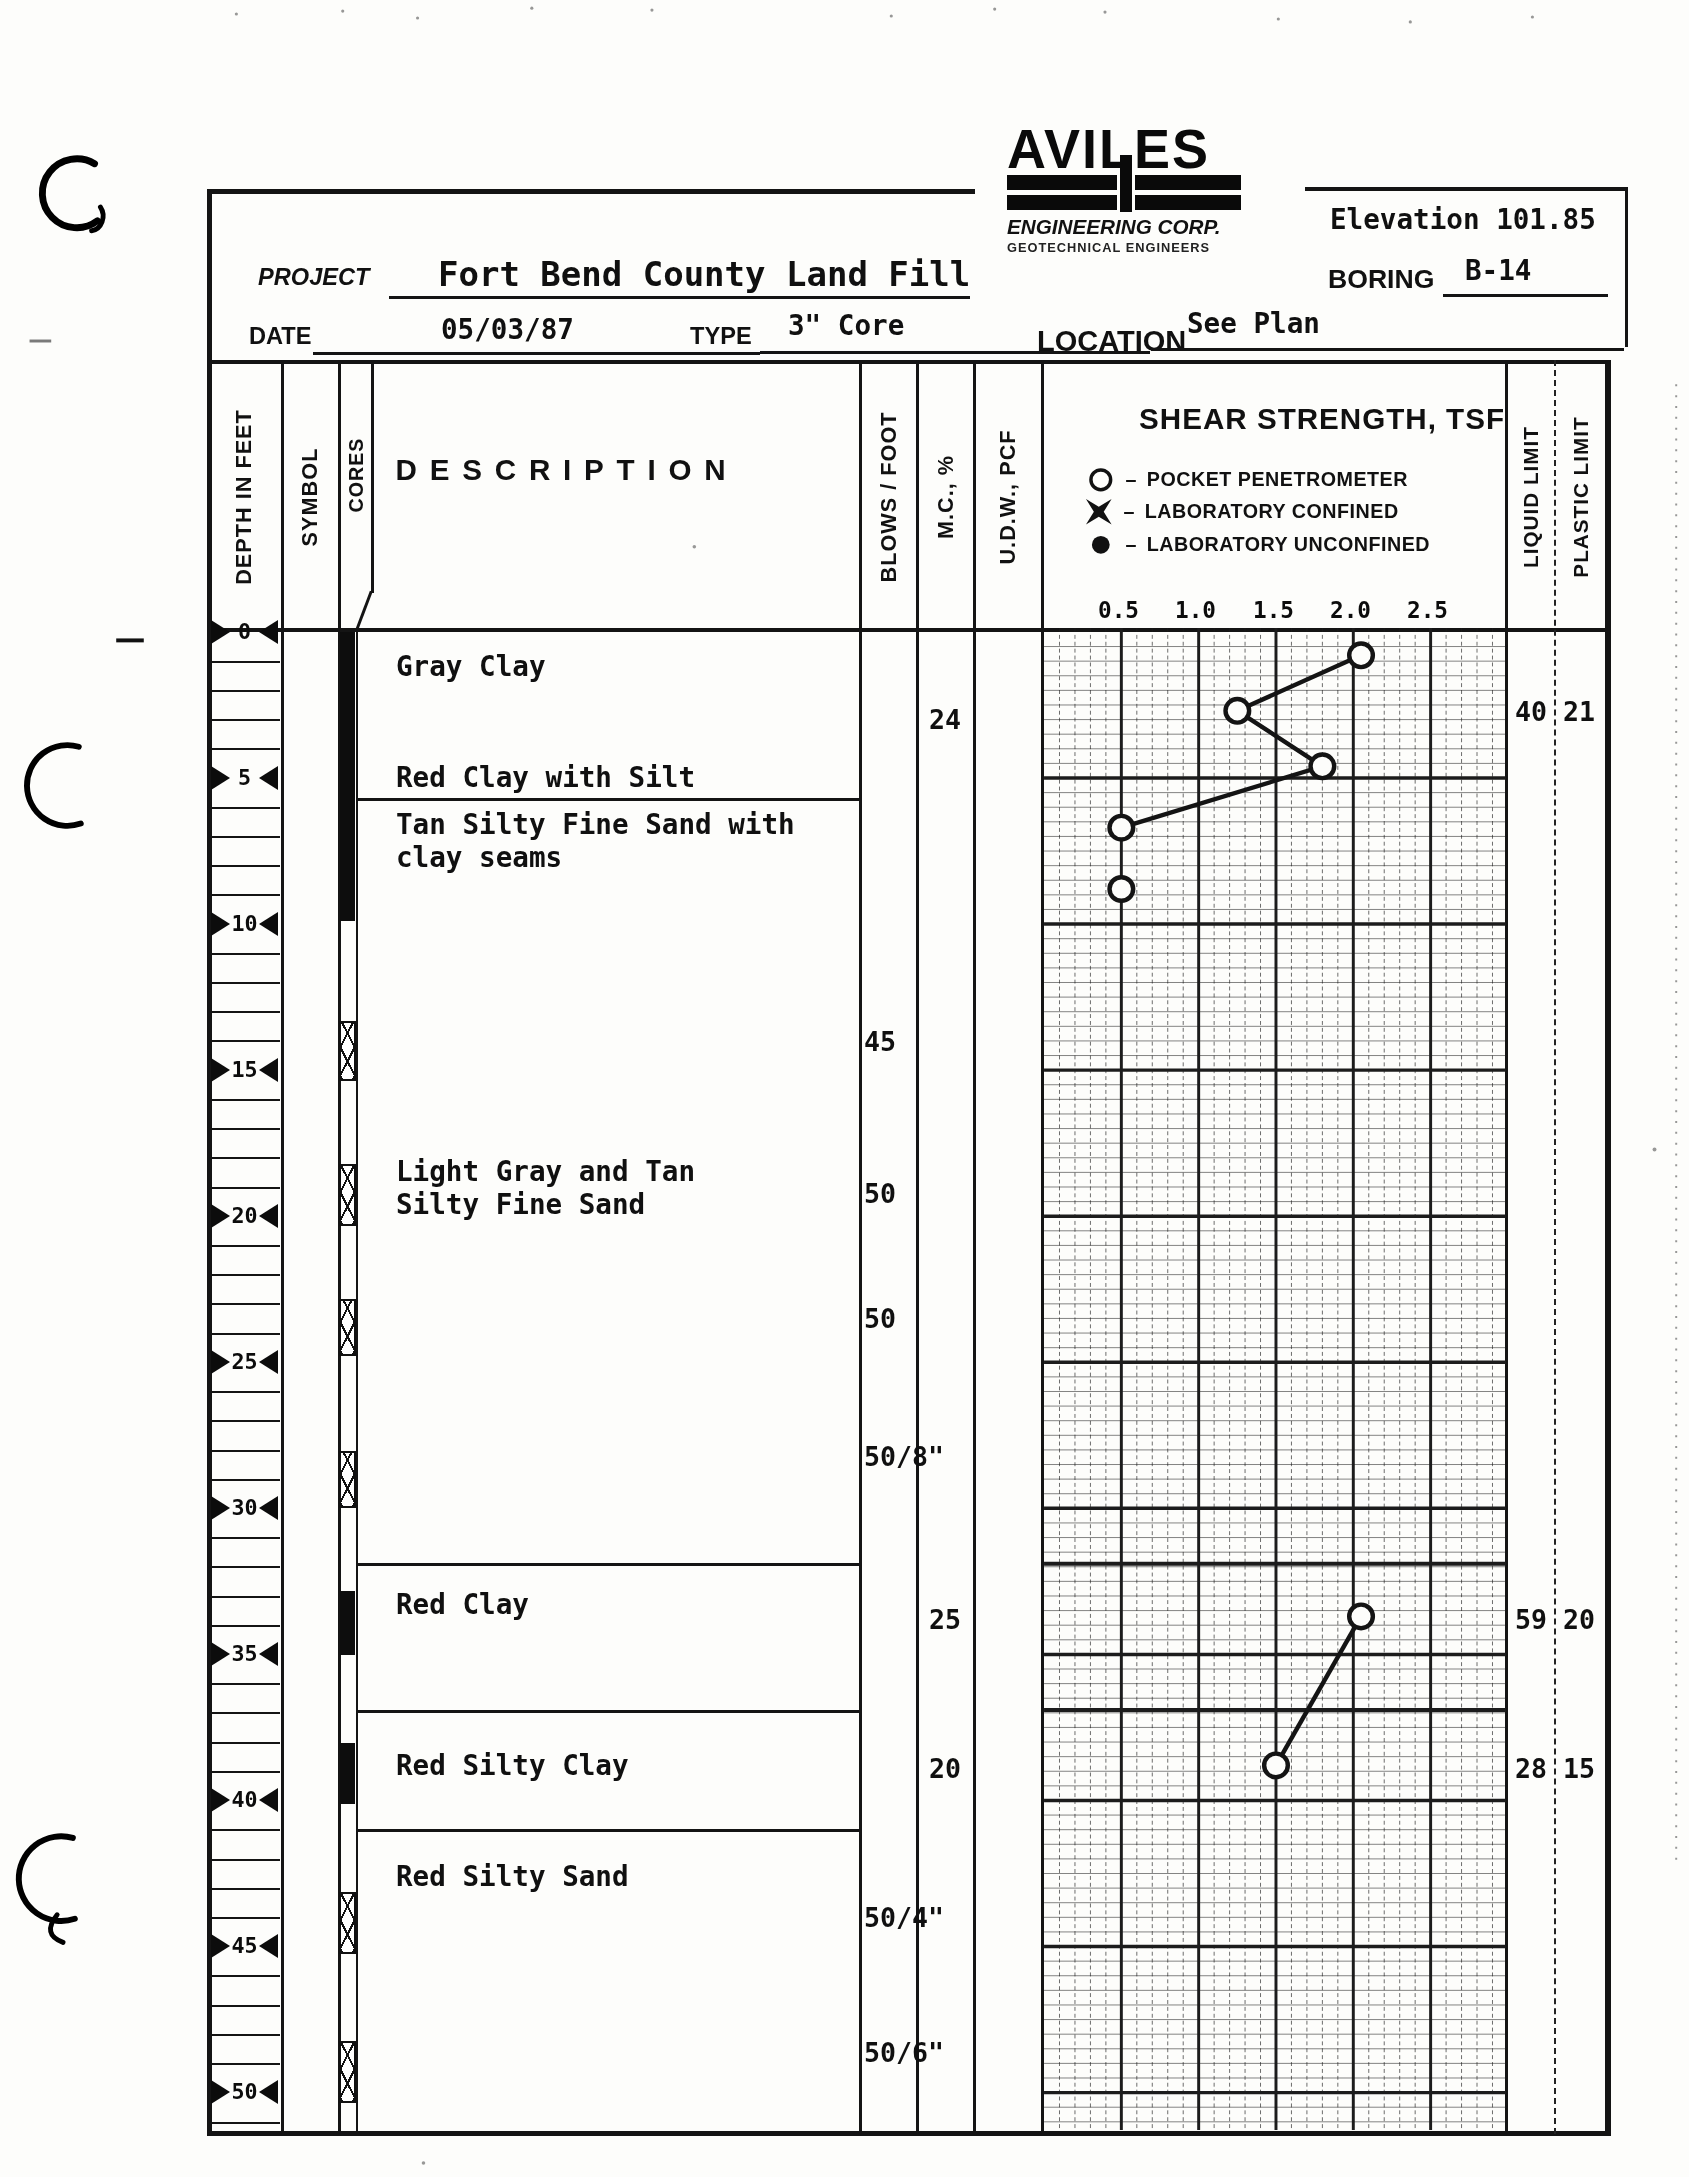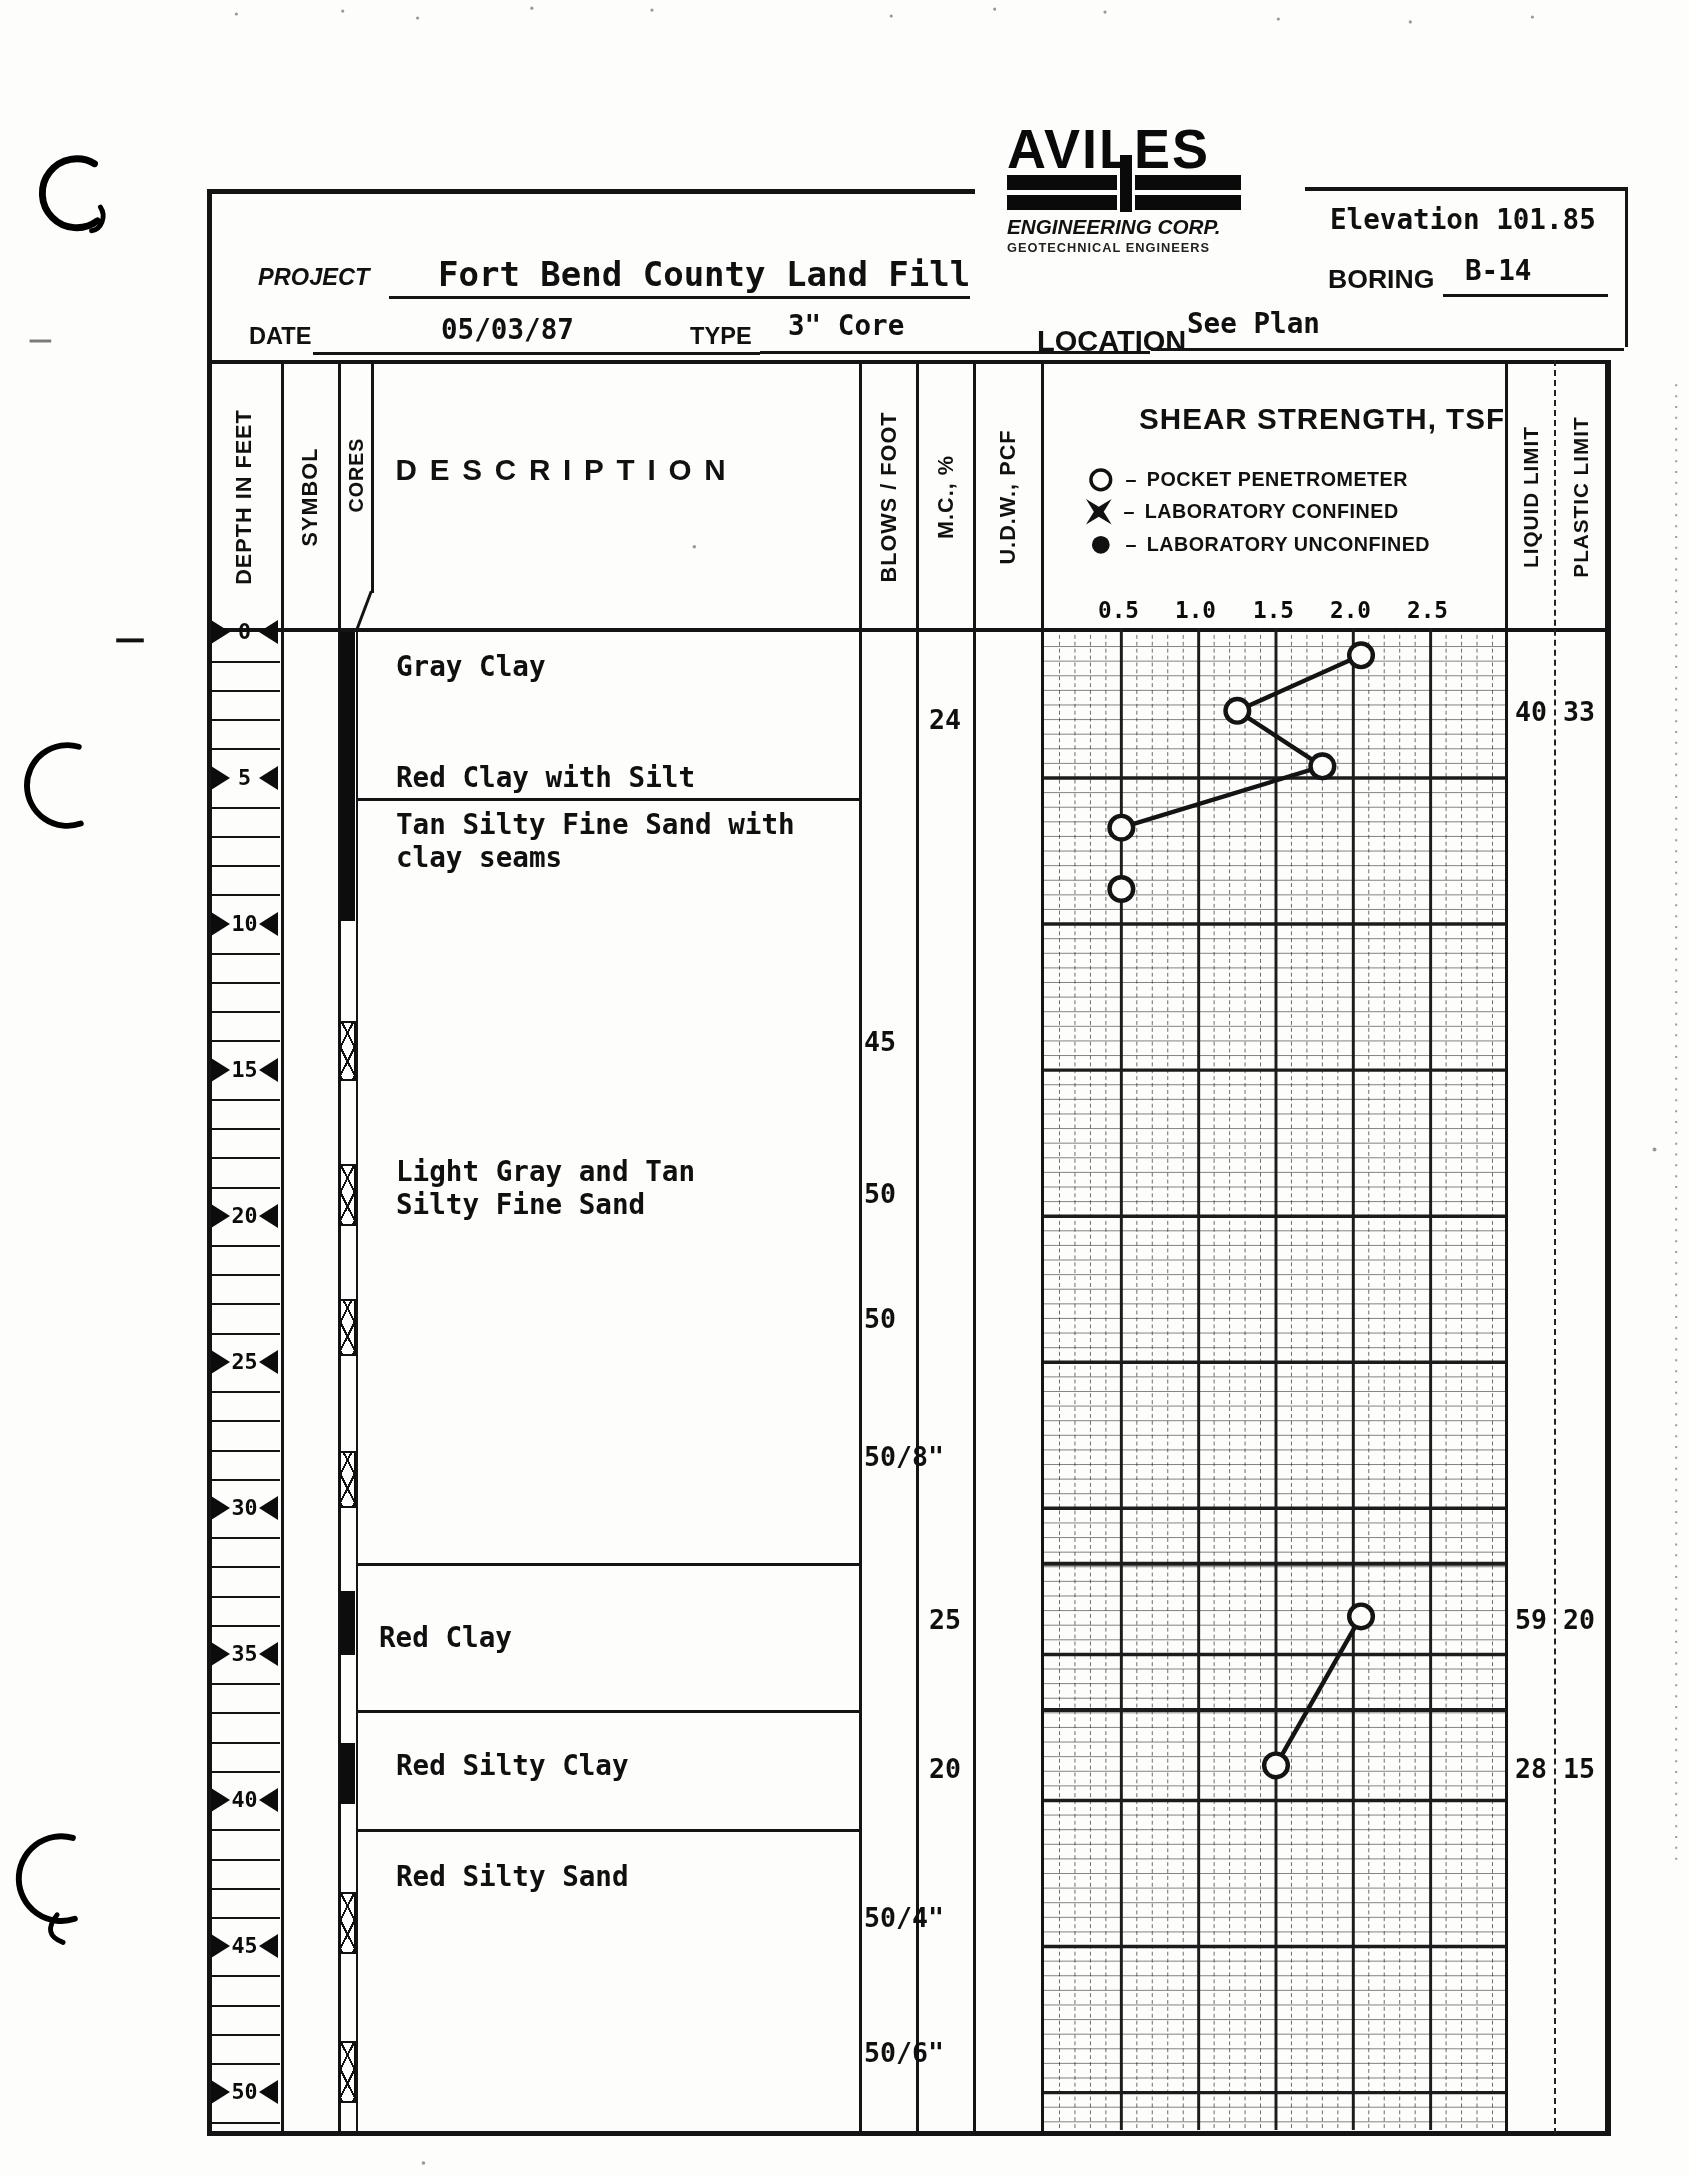--- a/index.html
+++ b/index.html
@@ -251,40 +251,40 @@
       <div class="core-solid" style="top: 1591px; height: 64px;"></div>
       <div class="core-solid" style="top: 1743px; height: 61px;"></div>
       <div class="core-x" style="top: 1892px; height: 58px;"></div>
       <div class="core-x" style="top: 2041px; height: 58px;"></div>
     </div>
   <div class="abs" id="desc-col">
       <div class="typed strata" style="left: 396px; top: 650px;">Gray Clay</div>
       <div class="typed strata" style="left: 396px; top: 761px;">Red Clay with Silt</div>
       <div class="typed strata" style="left: 396px; top: 808px;">Tan Silty Fine Sand with<br>clay seams</div>
       <div class="typed strata" style="left: 396px; top: 1155px;">Light Gray and Tan<br>Silty Fine Sand</div>
-      <div class="typed strata" style="left: 379px; top: 1588px; margin-top: 33px;">Red Clay</div>
+      <div class="typed strata" style="left: 396px; top: 1588px;">Red Clay</div>
       <div class="typed strata" style="left: 396px; top: 1749px;">Red Silty Clay</div>
       <div class="typed strata" style="left: 396px; top: 1860px;">Red Silty Sand</div>
       <div class="hl" style="left: 357px; top: 798px; width: 502px; height: 3px;"></div>
       <div class="hl" style="left: 357px; top: 1563px; width: 502px; height: 3px;"></div>
       <div class="hl" style="left: 357px; top: 1710px; width: 502px; height: 3px;"></div>
       <div class="hl" style="left: 357px; top: 1829px; width: 502px; height: 3px;"></div>
     </div>
   <div class="abs" id="samples-col">
       <div class="typed samp" style="left: 864px; top: 1026px;">45</div>
       <div class="typed samp" style="left: 864px; top: 1178px;">50</div>
       <div class="typed samp" style="left: 864px; top: 1303px;">50</div>
       <div class="typed samp" style="left: 864px; top: 1441px;">50/8"</div>
       <div class="typed samp" style="left: 864px; top: 1902px;">50/4"</div>
       <div class="typed samp" style="left: 864px; top: 2037px;">50/6"</div>
       <div class="typed samp mcv" style="left: 917px; top: 704px;">24</div>
       <div class="typed samp mcv" style="left: 917px; top: 1604px;">25</div>
       <div class="typed samp mcv" style="left: 917px; top: 1753px;">20</div>
       <div class="typed limit" style="left: 1508px; top: 696px;">40</div>
-      <div class="typed limit" style="left: 1556px; top: 696px;">33</div>
+      <div class="typed limit" style="left: 1556px; top: 696px;">21</div>
       <div class="typed limit" style="left: 1508px; top: 1604px;">59</div>
       <div class="typed limit" style="left: 1556px; top: 1604px;">20</div>
       <div class="typed limit" style="left: 1508px; top: 1753px;">28</div>
       <div class="typed limit" style="left: 1556px; top: 1753px;">15</div>
     </div>
   <svg class="abs" id="chart-svg" style="left:1044px;top:628px;" width="462" height="1504" viewBox="0 0 469 1527">
       <line x1="15.700000000000001" y1="0" x2="15.700000000000001" y2="1525" stroke="#1c1c1c" stroke-width="1" stroke-dasharray="4 3" opacity="0.65"></line>
       <line x1="31.400000000000002" y1="0" x2="31.400000000000002" y2="1525" stroke="#1c1c1c" stroke-width="1" stroke-dasharray="4 3" opacity="0.65"></line>
       <line x1="47.10000000000001" y1="0" x2="47.10000000000001" y2="1525" stroke="#1c1c1c" stroke-width="1" stroke-dasharray="4 3" opacity="0.65"></line>
       <line x1="62.800000000000004" y1="0" x2="62.800000000000004" y2="1525" stroke="#1c1c1c" stroke-width="1" stroke-dasharray="4 3" opacity="0.65"></line>

